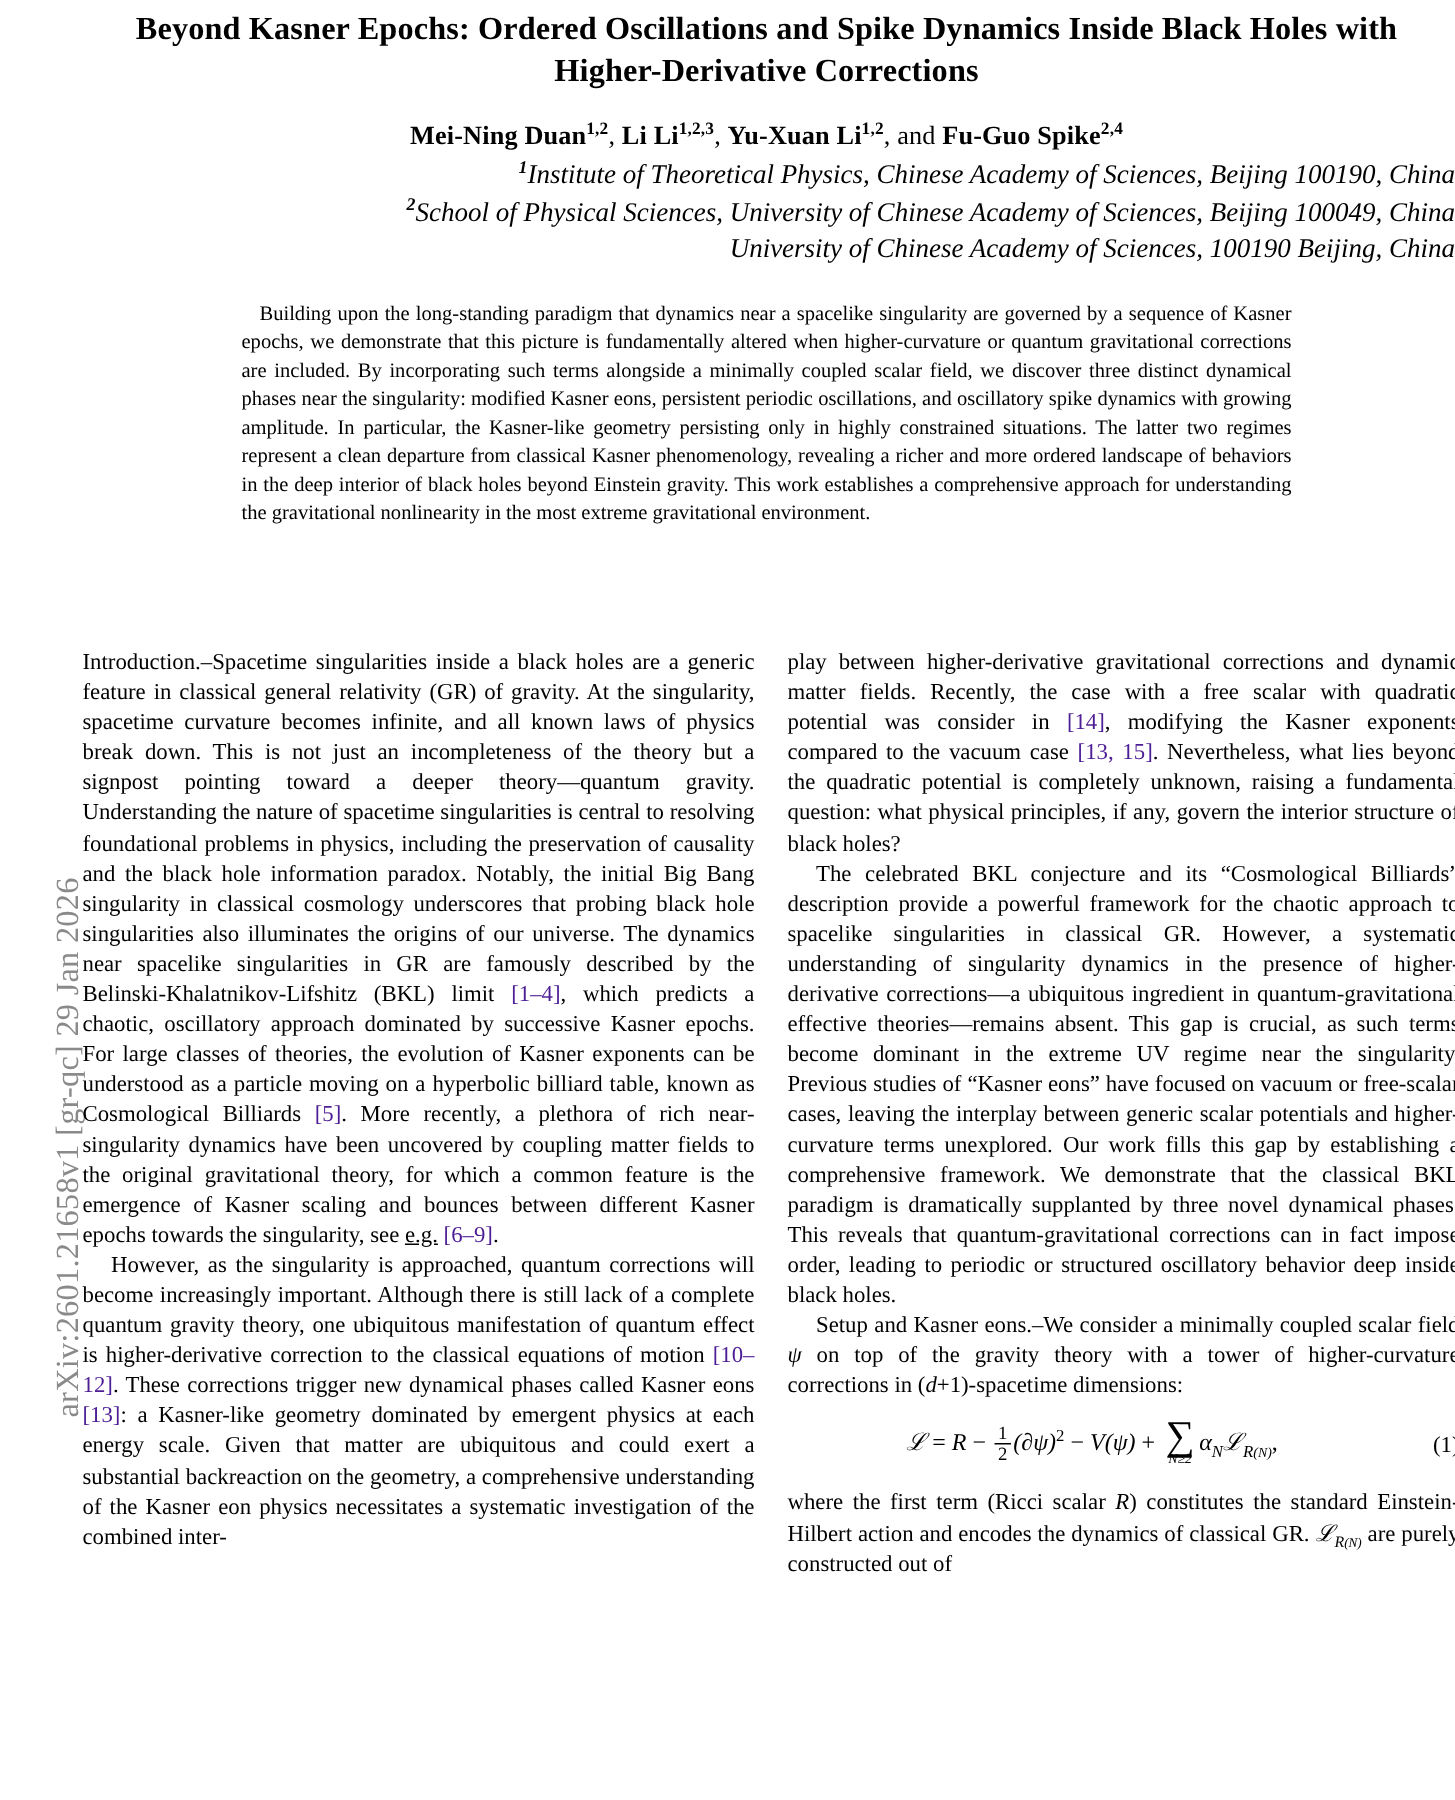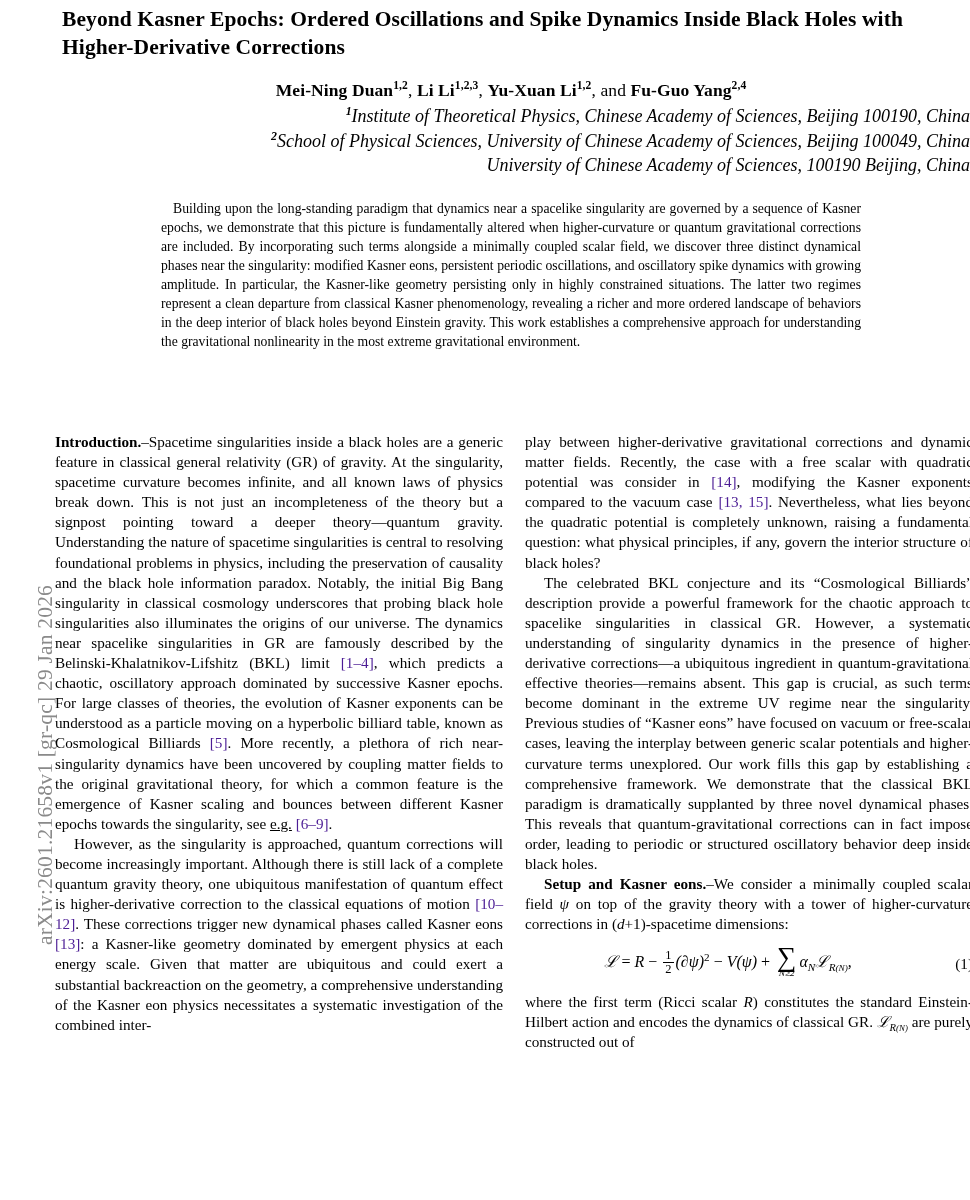--- a/index.html
+++ b/index.html
@@ -42,20 +42,21 @@
     position: absolute;
     left: 52px;
     top: 0px;
     width: 918px;
     height: 1200px;
   }
 
   
   #title-block {
     padding-top: 6px;
+    text-align: center;
   }
   #paper-title {
     font-size: 21.5px;
     font-weight: bold;
     line-height: 1.28;
     letter-spacing: 0.1px;
     margin: 0 10px;
   }
 
   
@@ -105,21 +106,21 @@
     font-size: 15.2px;
     line-height: 1.322;
     text-align: justify;
     text-justify: inter-word;
   }
   .column p {
     margin: 0;
     text-indent: 19px;
   }
   .column p.noindent { text-indent: 0; }
-  .runin { font-weight: bold; }
+  .runin { font-weight: normal; }
   .cite { color: #4c1d95; }
   .uline { text-decoration: underline; }
   .mathit { font-family: "Liberation Serif", "DejaVu Serif", serif; font-style: italic; }
 
   
   .equation-row {
     display: flex;
     align-items: center;
     margin: 14px 0 13px 0;
     text-indent: 0;
@@ -169,21 +170,21 @@
   <div class="stamp-text">arXiv:2601.21658v1  [gr-qc]  29 Jan 2026</div>
 </div>
 
 <div id="page">
 
   <div id="title-block">
     <h1 id="paper-title">Beyond Kasner Epochs: Ordered Oscillations and Spike Dynamics Inside Black Holes with Higher-Derivative Corrections</h1>
   </div>
 
   <div id="authors">
-    <span>Mei-Ning Duan</span><sup>1,2</sup><span class="nb">, </span><span>Li Li</span><sup>1,2,3</sup><span class="nb">, </span><span>Yu-Xuan Li</span><sup>1,2</sup><span class="nb">, and </span><span>Fu-Guo Yang</span><sup>2,4</sup>
+    <span>Mei-Ning Duan</span><sup>1,2</sup><span class="nb">, </span><span>Li Li</span><sup>1,2,3</sup><span class="nb">, </span><span>Yu-Xuan Li</span><sup>1,2</sup><span class="nb">, and </span><span>Fu-Guo Spike</span><sup>2,4</sup>
   </div>
 
   <div id="affiliations">
     <div class="aff-line"><sup>1</sup><span>Institute of Theoretical Physics, Chinese Academy of Sciences, Beijing 100190, China</span></div>
     <div class="aff-line"><sup>2</sup><span>School of Physical Sciences, University of Chinese Academy of Sciences, Beijing 100049, China</span></div>
     <div class="aff-line"><sup></sup><span>University of Chinese Academy of Sciences, 100190 Beijing, China</span></div>
   </div>
 
   <div id="abstract">
     <p>Building upon the long-standing paradigm that dynamics near a spacelike singularity are governed by a sequence of Kasner epochs, we demonstrate that this picture is fundamentally altered when higher-curvature or quantum gravitational corrections are included. By incorporating such terms alongside a minimally coupled scalar field, we discover three distinct dynamical phases near the singularity: modified Kasner eons, persistent periodic oscillations, and oscillatory spike dynamics with growing amplitude. In particular, the Kasner-like geometry persisting only in highly constrained situations. The latter two regimes represent a clean departure from classical Kasner phenomenology, revealing a richer and more ordered landscape of behaviors in the deep interior of black holes beyond Einstein gravity. This work establishes a comprehensive approach for understanding the gravitational nonlinearity in the most extreme gravitational environment.</p>

